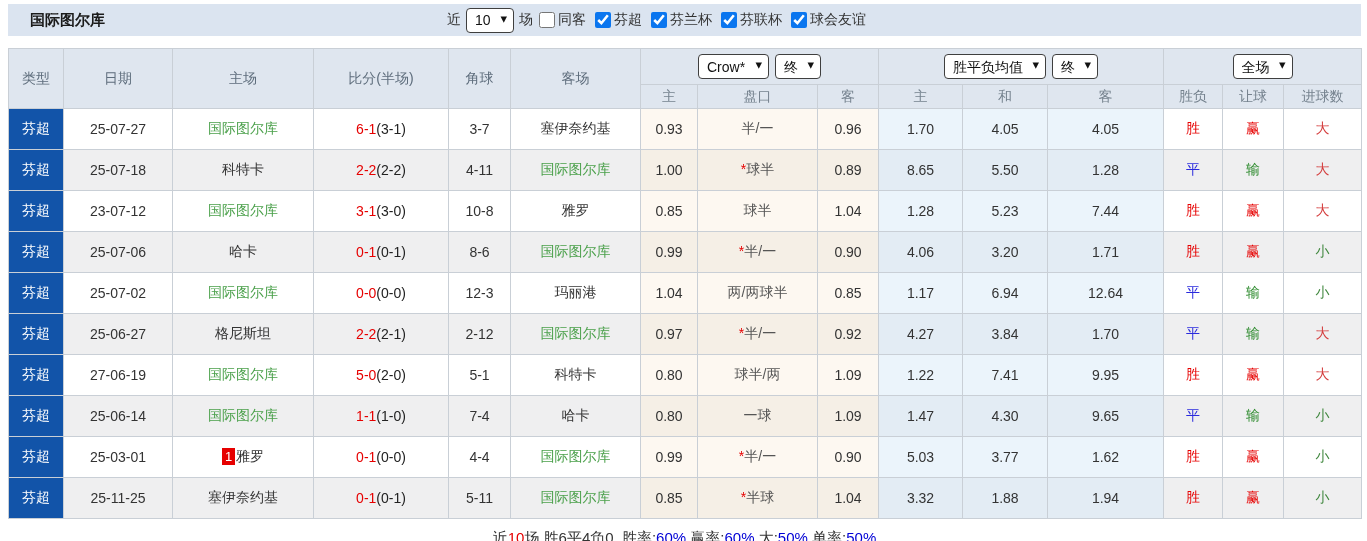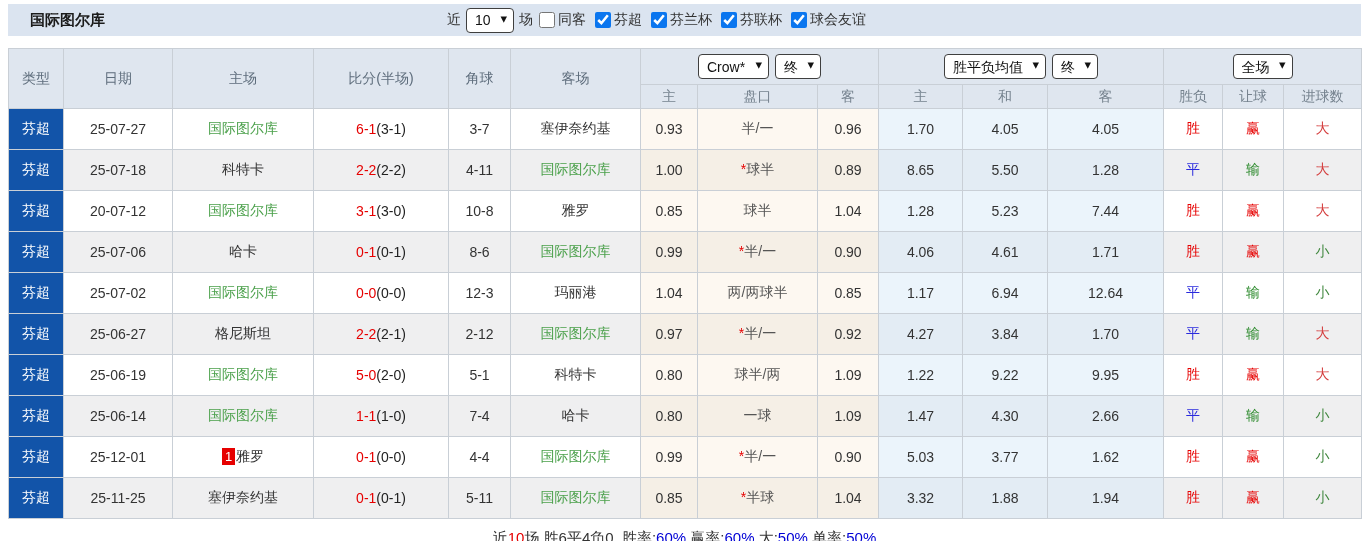--- a/index.html
+++ b/index.html
@@ -154,21 +154,21 @@
           <td class="crow">0.89</td>
           <td class="avg">8.65</td>
           <td class="avg">5.50</td>
           <td class="avg">1.28</td>
           <td><span class="c-blue">平</span></td>
           <td><span class="c-green">输</span></td>
           <td><span class="c-red2">大</span></td>
         </tr>
         <tr>
           <td class="type-cell">芬超</td>
-          <td>20-07-12</td>
+          <td>23-07-12</td>
           <td><span class="team-focus">国际图尔库</span></td>
           <td><span class="score-main">3-1</span><span class="score-half">(3-0)</span></td>
           <td>10-8</td>
           <td><span>雅罗</span></td>
           <td class="crow">0.85</td>
           <td class="crow"><span class="c-red"></span><span class="handicap-txt">球半</span></td>
           <td class="crow">1.04</td>
           <td class="avg">1.28</td>
           <td class="avg">5.23</td>
           <td class="avg">7.44</td>
@@ -180,21 +180,21 @@
           <td class="type-cell">芬超</td>
           <td>25-07-06</td>
           <td><span>哈卡</span></td>
           <td><span class="score-main">0-1</span><span class="score-half">(0-1)</span></td>
           <td>8-6</td>
           <td><span class="team-focus">国际图尔库</span></td>
           <td class="crow">0.99</td>
           <td class="crow"><span class="c-red">*</span><span class="handicap-txt">半/一</span></td>
           <td class="crow">0.90</td>
           <td class="avg">4.06</td>
-          <td class="avg">4.61</td>
+          <td class="avg">3.20</td>
           <td class="avg">1.71</td>
           <td><span class="c-red">胜</span></td>
           <td><span class="c-red">赢</span></td>
           <td><span class="c-green2">小</span></td>
         </tr>
         <tr>
           <td class="type-cell">芬超</td>
           <td>25-07-02</td>
           <td><span class="team-focus">国际图尔库</span></td>
           <td><span class="score-main">0-0</span><span class="score-half">(0-0)</span></td>
@@ -222,55 +222,55 @@
           <td class="crow">0.92</td>
           <td class="avg">4.27</td>
           <td class="avg">3.84</td>
           <td class="avg">1.70</td>
           <td><span class="c-blue">平</span></td>
           <td><span class="c-green">输</span></td>
           <td><span class="c-red2">大</span></td>
         </tr>
         <tr>
           <td class="type-cell">芬超</td>
-          <td>25-06-19</td>
+          <td>27-06-19</td>
           <td><span class="team-focus">国际图尔库</span></td>
           <td><span class="score-main">5-0</span><span class="score-half">(2-0)</span></td>
           <td>5-1</td>
           <td><span>科特卡</span></td>
           <td class="crow">0.80</td>
           <td class="crow"><span class="c-red"></span><span class="handicap-txt">球半/两</span></td>
           <td class="crow">1.09</td>
           <td class="avg">1.22</td>
-          <td class="avg">9.22</td>
+          <td class="avg">7.41</td>
           <td class="avg">9.95</td>
           <td><span class="c-red">胜</span></td>
           <td><span class="c-red">赢</span></td>
           <td><span class="c-red2">大</span></td>
         </tr>
         <tr>
           <td class="type-cell">芬超</td>
           <td>25-06-14</td>
           <td><span class="team-focus">国际图尔库</span></td>
           <td><span class="score-main">1-1</span><span class="score-half">(1-0)</span></td>
           <td>7-4</td>
           <td><span>哈卡</span></td>
           <td class="crow">0.80</td>
           <td class="crow"><span class="c-red"></span><span class="handicap-txt">一球</span></td>
           <td class="crow">1.09</td>
           <td class="avg">1.47</td>
           <td class="avg">4.30</td>
-          <td class="avg">2.66</td>
+          <td class="avg">9.65</td>
           <td><span class="c-blue">平</span></td>
           <td><span class="c-green">输</span></td>
           <td><span class="c-green2">小</span></td>
         </tr>
         <tr>
           <td class="type-cell">芬超</td>
-          <td>25-12-01</td>
+          <td>25-03-01</td>
           <td><span class="badge">1</span><span>雅罗</span></td>
           <td><span class="score-main">0-1</span><span class="score-half">(0-0)</span></td>
           <td>4-4</td>
           <td><span class="team-focus">国际图尔库</span></td>
           <td class="crow">0.99</td>
           <td class="crow"><span class="c-red">*</span><span class="handicap-txt">半/一</span></td>
           <td class="crow">0.90</td>
           <td class="avg">5.03</td>
           <td class="avg">3.77</td>
           <td class="avg">1.62</td>

